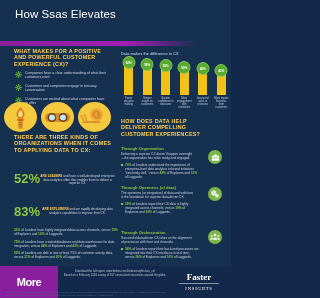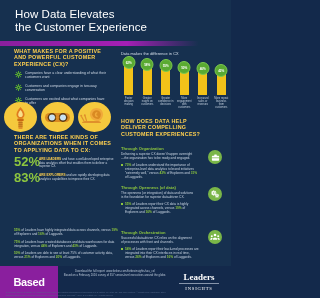--- a/index.html
+++ b/index.html
@@ -39,21 +39,21 @@
   .blabels{display:flex;gap:3px;margin-top:1.5px;}
   .blab{flex:1;font-size:2.6px;line-height:3.1px;text-align:center;color:#c3cfdd;}
 
   
   .icons{position:absolute;left:4px;top:56px;width:112px;height:30px;display:flex;gap:4px;}
   .icon{width:33px;height:30px;border-radius:50%;background:#f5c93d;position:relative;overflow:hidden;}
   .icon svg{position:absolute;left:0;top:0;}
 
   
   .statblock{position:absolute;left:14px;top:0;width:102px;}
-  .statrow{display:flex;align-items:flex-start;margin-top:2px;}
+  .statrow{display:flex;align-items:flex-start;margin-top:19px;text-align:center;}
   .pct{font-size:13px;line-height:13px;font-weight:700;color:#8dc63f;width:25px;flex:none;}
   .pdesc{font-size:3.1px;line-height:3.8px;color:#cbd6e4;padding-top:3px;}
   .pdesc b{color:#ffd04f;font-weight:700;}
 
   .facts{position:absolute;left:14px;top:0;width:104px;}
   .fact{font-size:3.2px;line-height:4.1px;color:#cbd6e4;margin-bottom:3.4px;}
   .fact b{color:#8dc63f;font-weight:700;}
 
   
   .rhead{font-size:5.4px;line-height:6.4px;font-weight:700;color:#ffd04f;letter-spacing:.25px;text-transform:uppercase;}
@@ -79,22 +79,21 @@
             border-top:1px solid #7e8 da;padding-top:1px;margin-top:1px;}
   .fbesline{border-top:1px solid #8795ab;margin:1px 6px 1px 6px;}
 </style>
 </head>
 <body>
 
 <div class="page">
 
   <div class="header">
     <div class="title">
-      <div>How Data Elevates</div>
-      <div>the Customer Experience</div>
+      <div>How Ssas Elevates</div>
     </div>
   </div>
   <div class="rule"></div>
 
   <div class="colL">
 
     <div style="position:absolute;left:14px;top:2px;width:92px;">
       <div class="sechead">WHAT MAKES FOR A POSITIVE AND POWERFUL CUSTOMER EXPERIENCE (CX)?</div>
 
       <div class="bul">
@@ -310,27 +309,27 @@
       <div class="sub">Through Orchestration</div>
       <div class="body">Successful data-driven CX relies on the alignment of processes with front and channels.</div>
       <div class="stat">
         <b>54%</b><span> of Leaders report their back-end processes are integrated into their CX interfaces in real time, versus </span><b>26%</b><span> of Explorers and </span><b>16%</b><span> of Laggards.</span>
       </div>
     </div>
   </div>
 
   <div class="footer">
     <div class="sasbox">
-      <span class="sastxt">Based</span>
+      <span class="sastxt">More</span>
     </div>
     <div class="fmid">
       <div class="fline">Download the full report: www.forbes.com/forbesinsights/sas_cx/</div>
       <div class="fline">Based on a February 2016 survey of 357 senior-level executives around the globe.</div>
     </div>
     <div class="fdisc2">SAS and all other SAS Institute Inc. product or service names are registered trademarks or trademarks of SAS Institute Inc. in the USA and other countries. ® indicates USA registration. Other brand and product names are trademarks of their respective companies. Copyright © 2016, SAS Institute Inc. All rights reserved.</div>
     <div class="fbes">
-      <div class="f1">Leaders</div>
+      <div class="f1">Faster</div>
       <div class="fbesline"></div>
       <div class="f2" style="border:none;">INSIGHTS</div>
     </div>
   </div>
 
 </div>
 
 </body></html>

